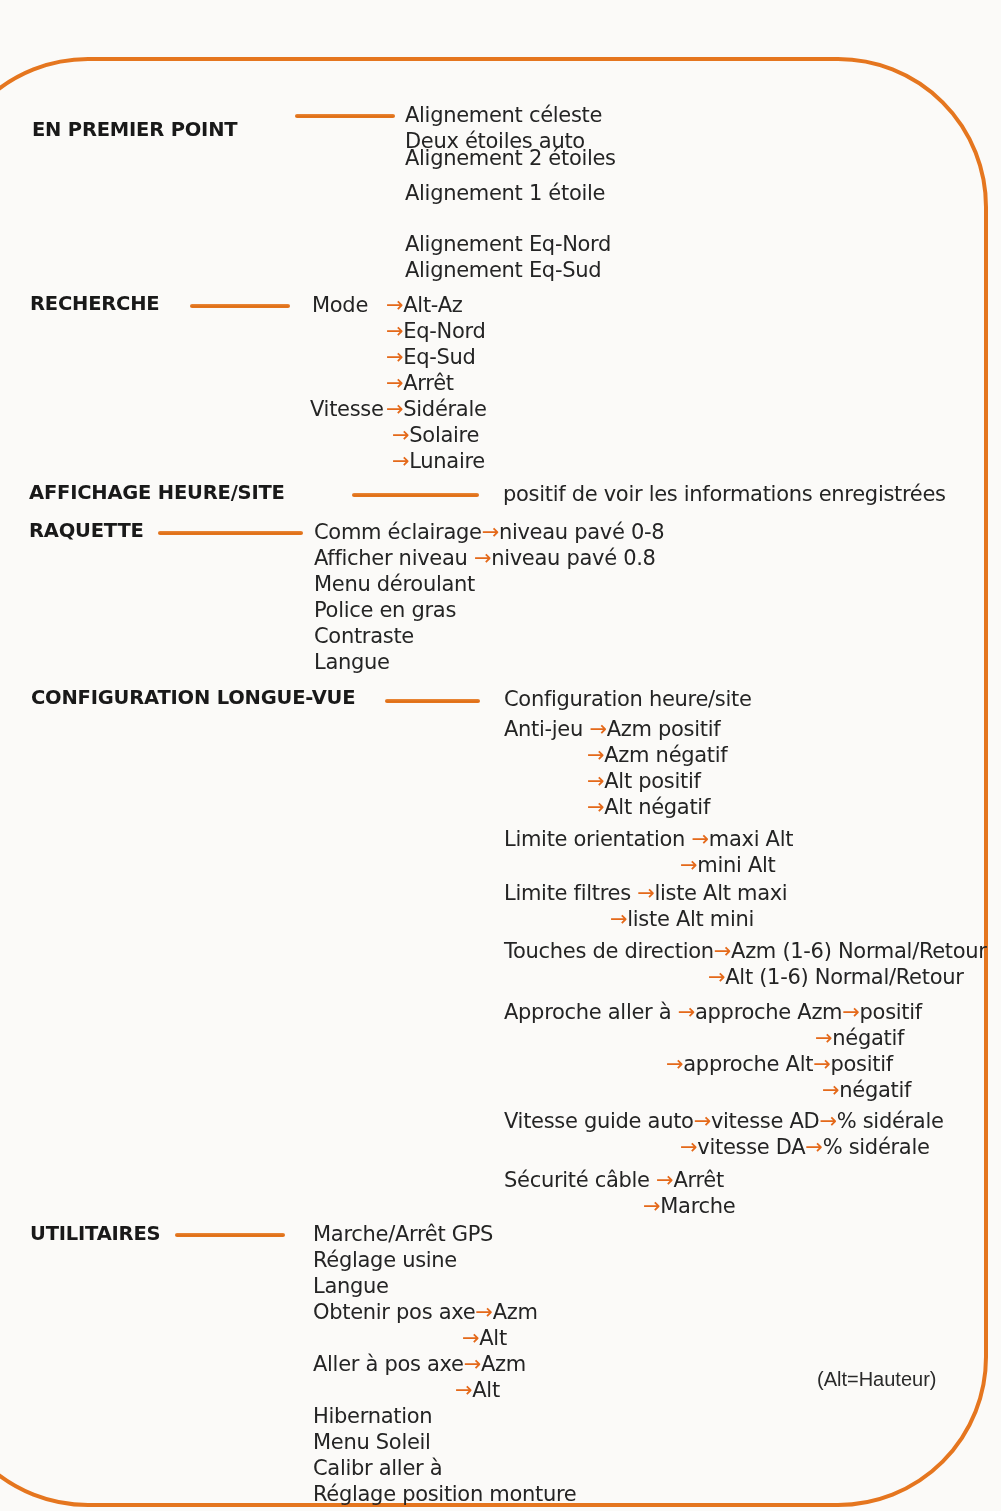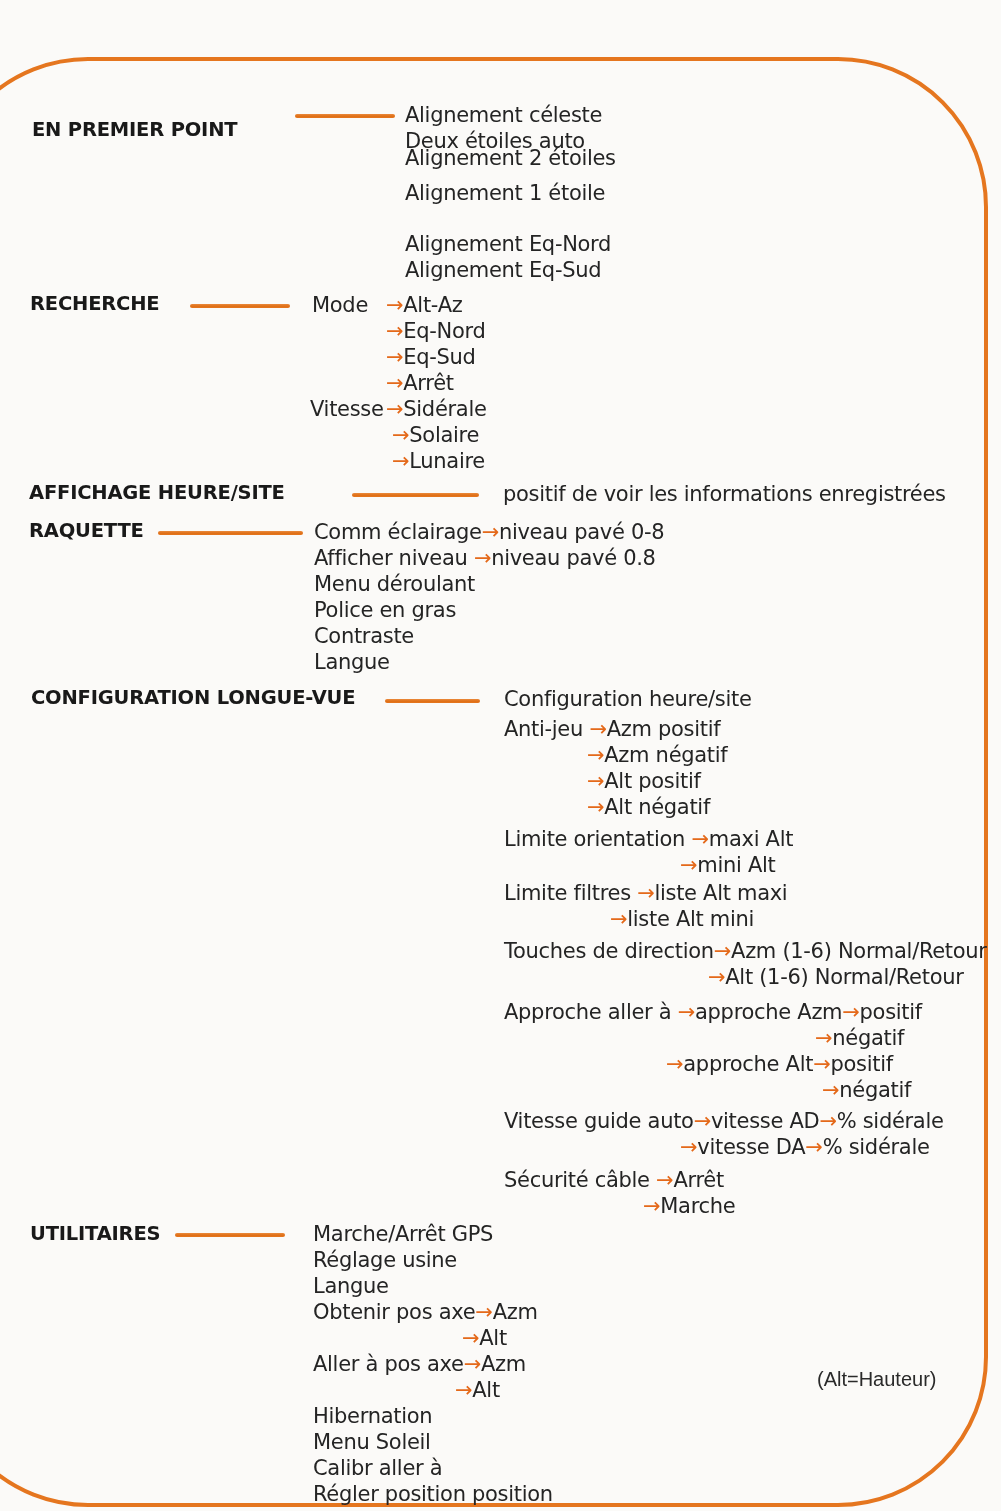--- a/index.html
+++ b/index.html
@@ -119,17 +119,17 @@
   <div class="mi" style="left:313px;top:1222px">Marche/Arrêt GPS</div>
   <div class="mi" style="left:313px;top:1248px">Réglage usine</div>
   <div class="mi" style="left:313px;top:1274px">Langue</div>
   <div class="mi" style="left:313px;top:1300px">Obtenir pos axe<span class="ar">→</span>Azm</div>
   <div class="mi" style="left:462px;top:1326px"><span class="ar">→</span>Alt</div>
   <div class="mi" style="left:313px;top:1352px">Aller à pos axe<span class="ar">→</span>Azm</div>
   <div class="mi" style="left:455px;top:1378px"><span class="ar">→</span>Alt</div>
   <div class="mi" style="left:313px;top:1404px">Hibernation</div>
   <div class="mi" style="left:313px;top:1430px">Menu Soleil</div>
   <div class="mi" style="left:313px;top:1456px">Calibr aller à</div>
-  <div class="mi" style="left:313px;top:1482px">Régler position position</div>
+  <div class="mi" style="left:313px;top:1482px">Réglage position monture</div>
 
   <div class="note" style="left:817px;top:1368px">(Alt=Hauteur)</div>
 
 </div>
 
 </body></html>

